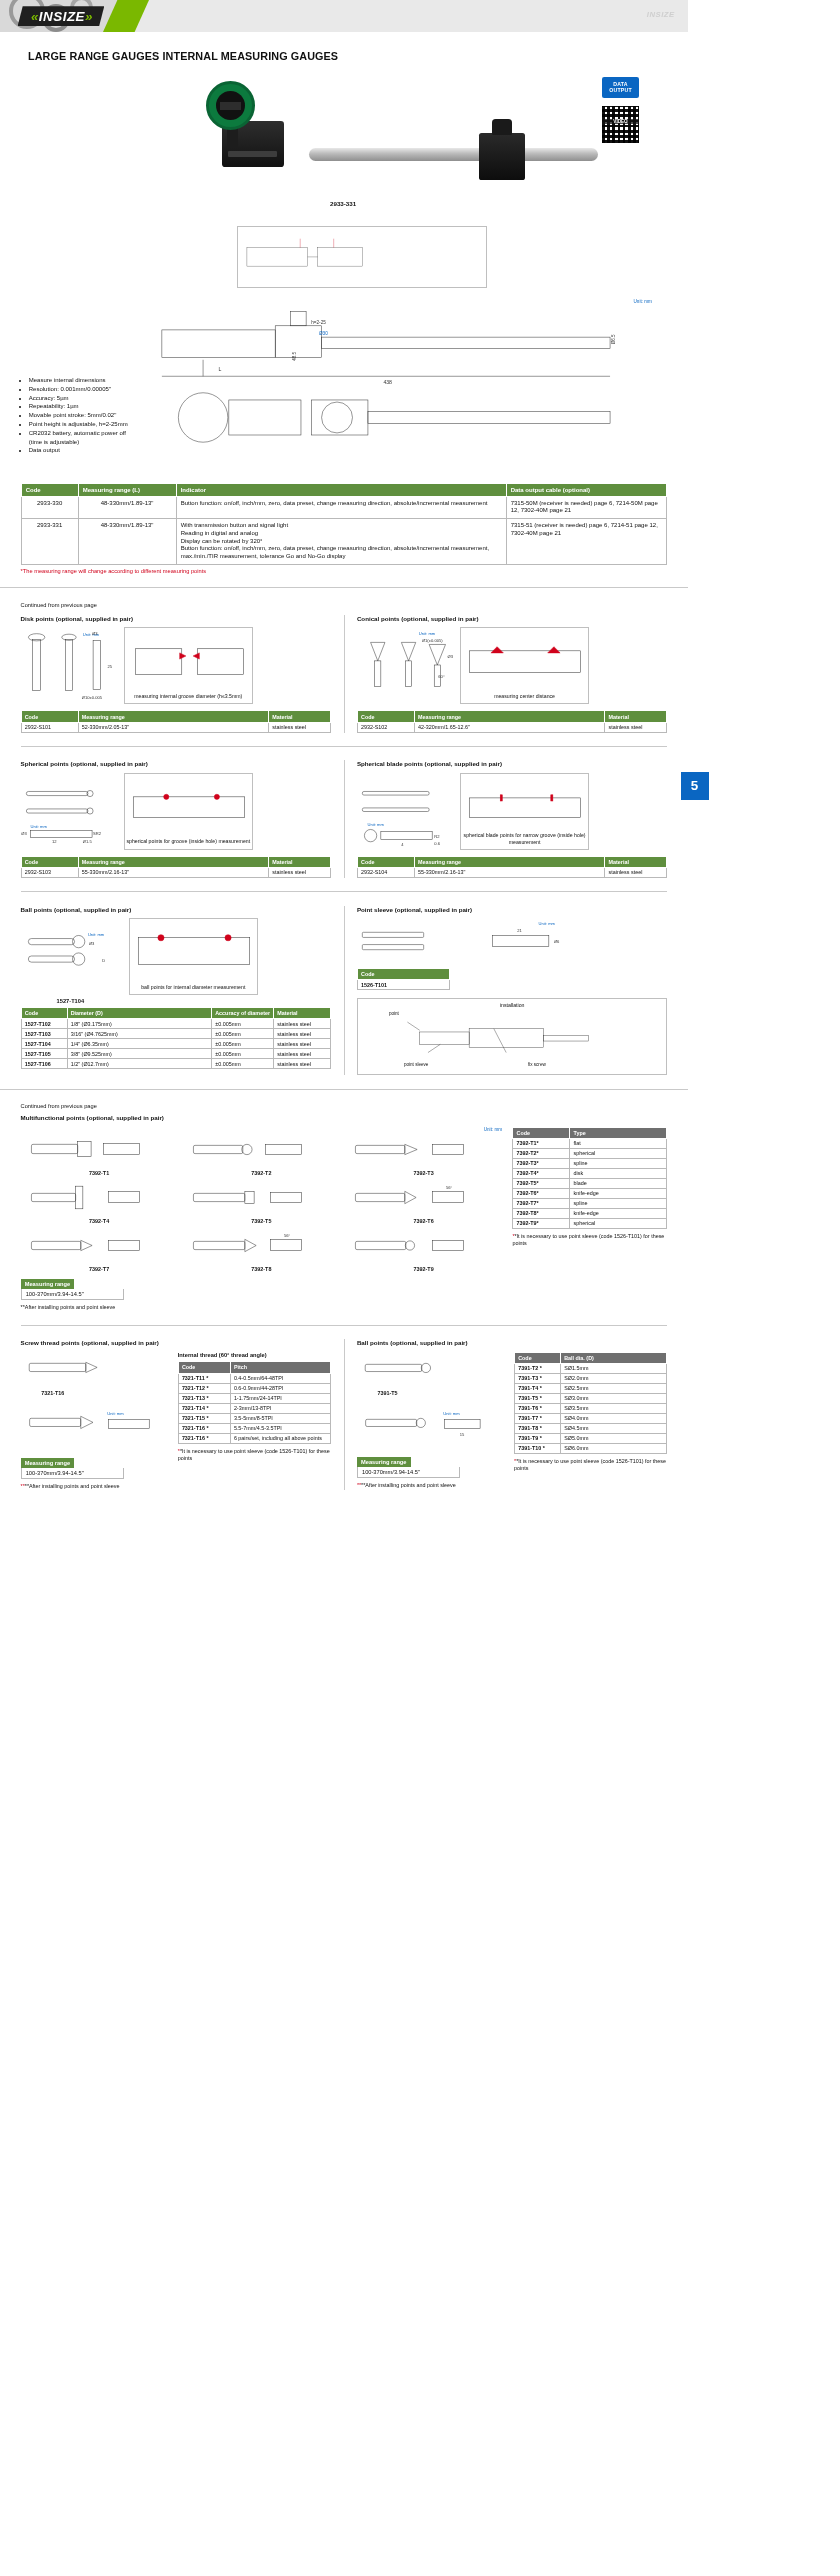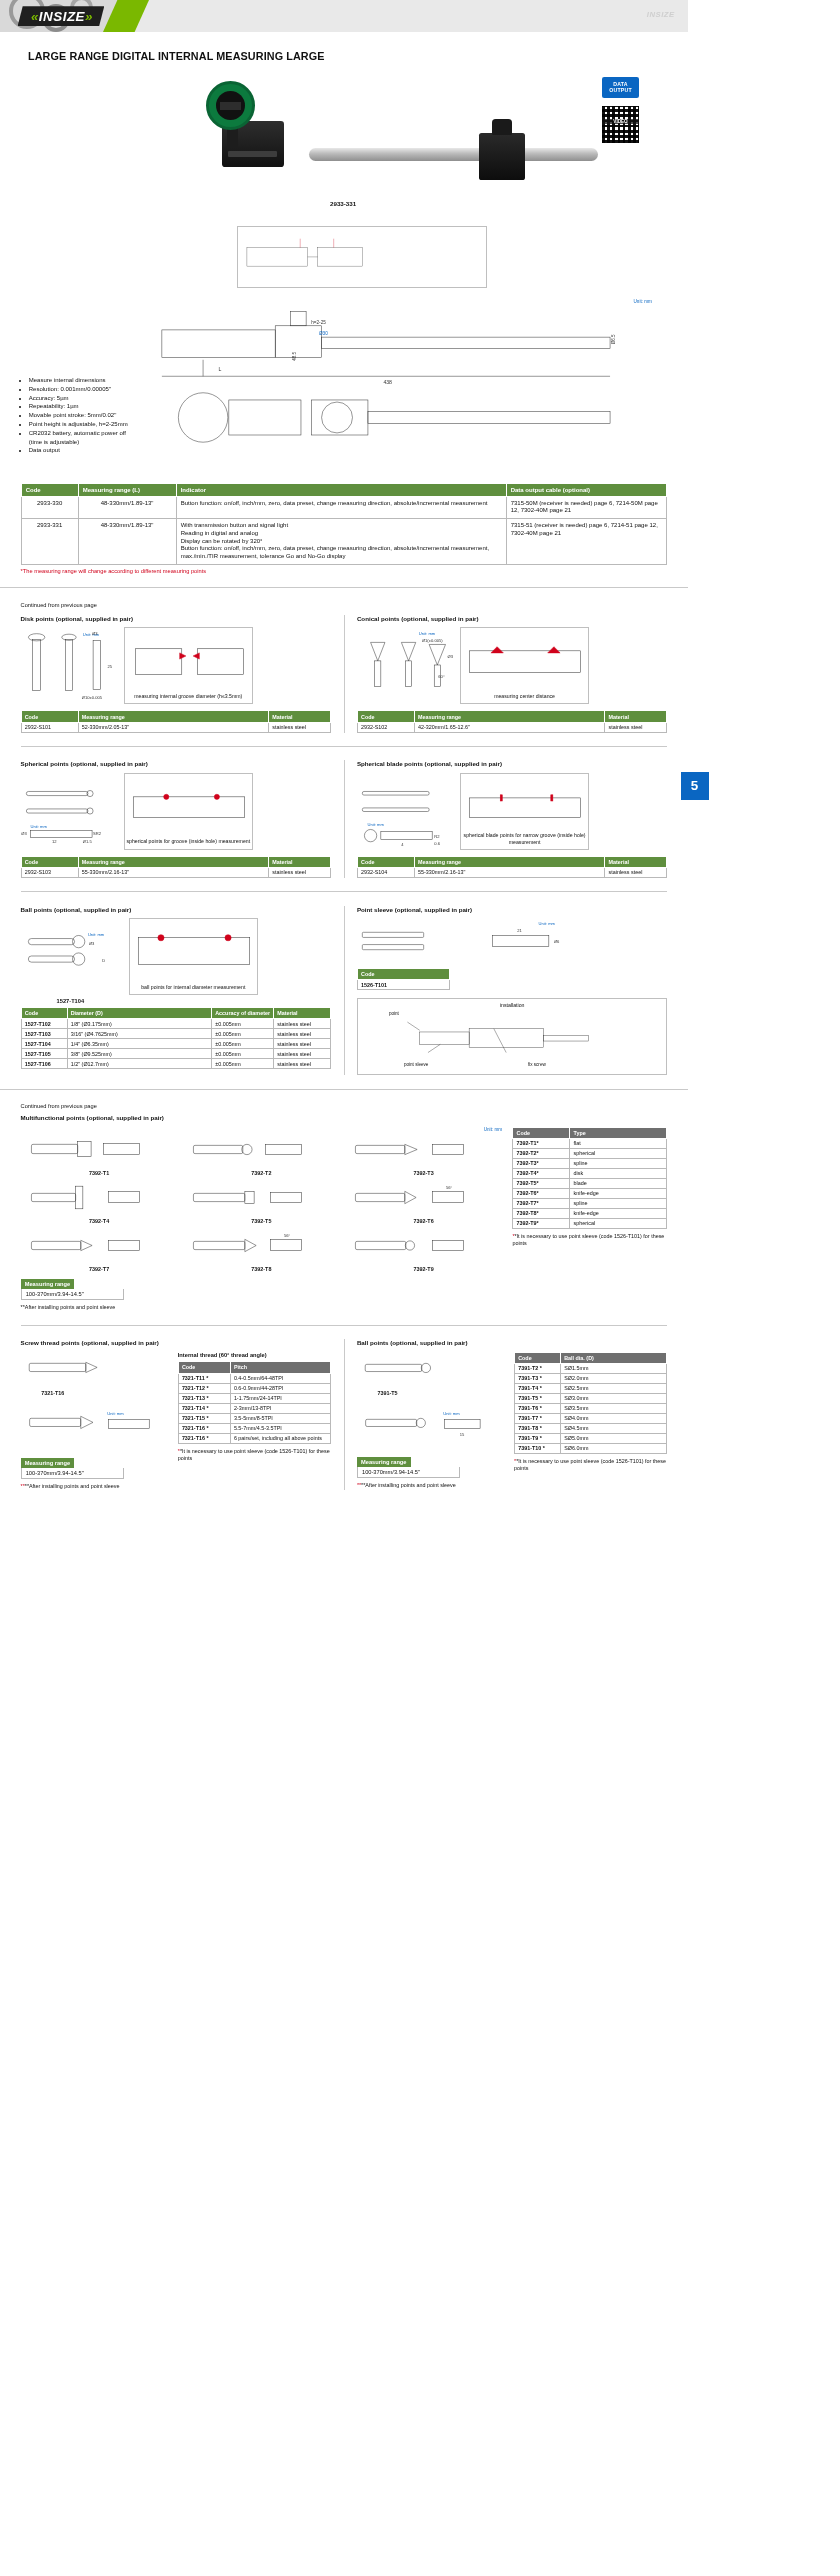--- a/index.html
+++ b/index.html
@@ -133,21 +133,21 @@
       <div class="gear g2"></div>
       <div class="gear g3"></div>
     </div>
     <div class="greenstripe"></div>
     <div class="logo">
       <span class="tick">«</span><span>INSIZE</span><span class="tick">»</span>
     </div>
     <div class="wmark">INSIZE</div>
   </div>
 
-  <h1 class="title">LARGE RANGE DIGITAL INTERNAL MEASURING LARGE</h1>
+  <h1 class="title">LARGE RANGE GAUGES INTERNAL MEASURING GAUGES</h1>
 
   <div class="badge-data">
     <div>DATA</div>
     <div>OUTPUT</div>
   </div>
   <div class="qr">
     <div class="qbox"></div>
     <div class="lbl">VIDEO</div>
   </div>
 

